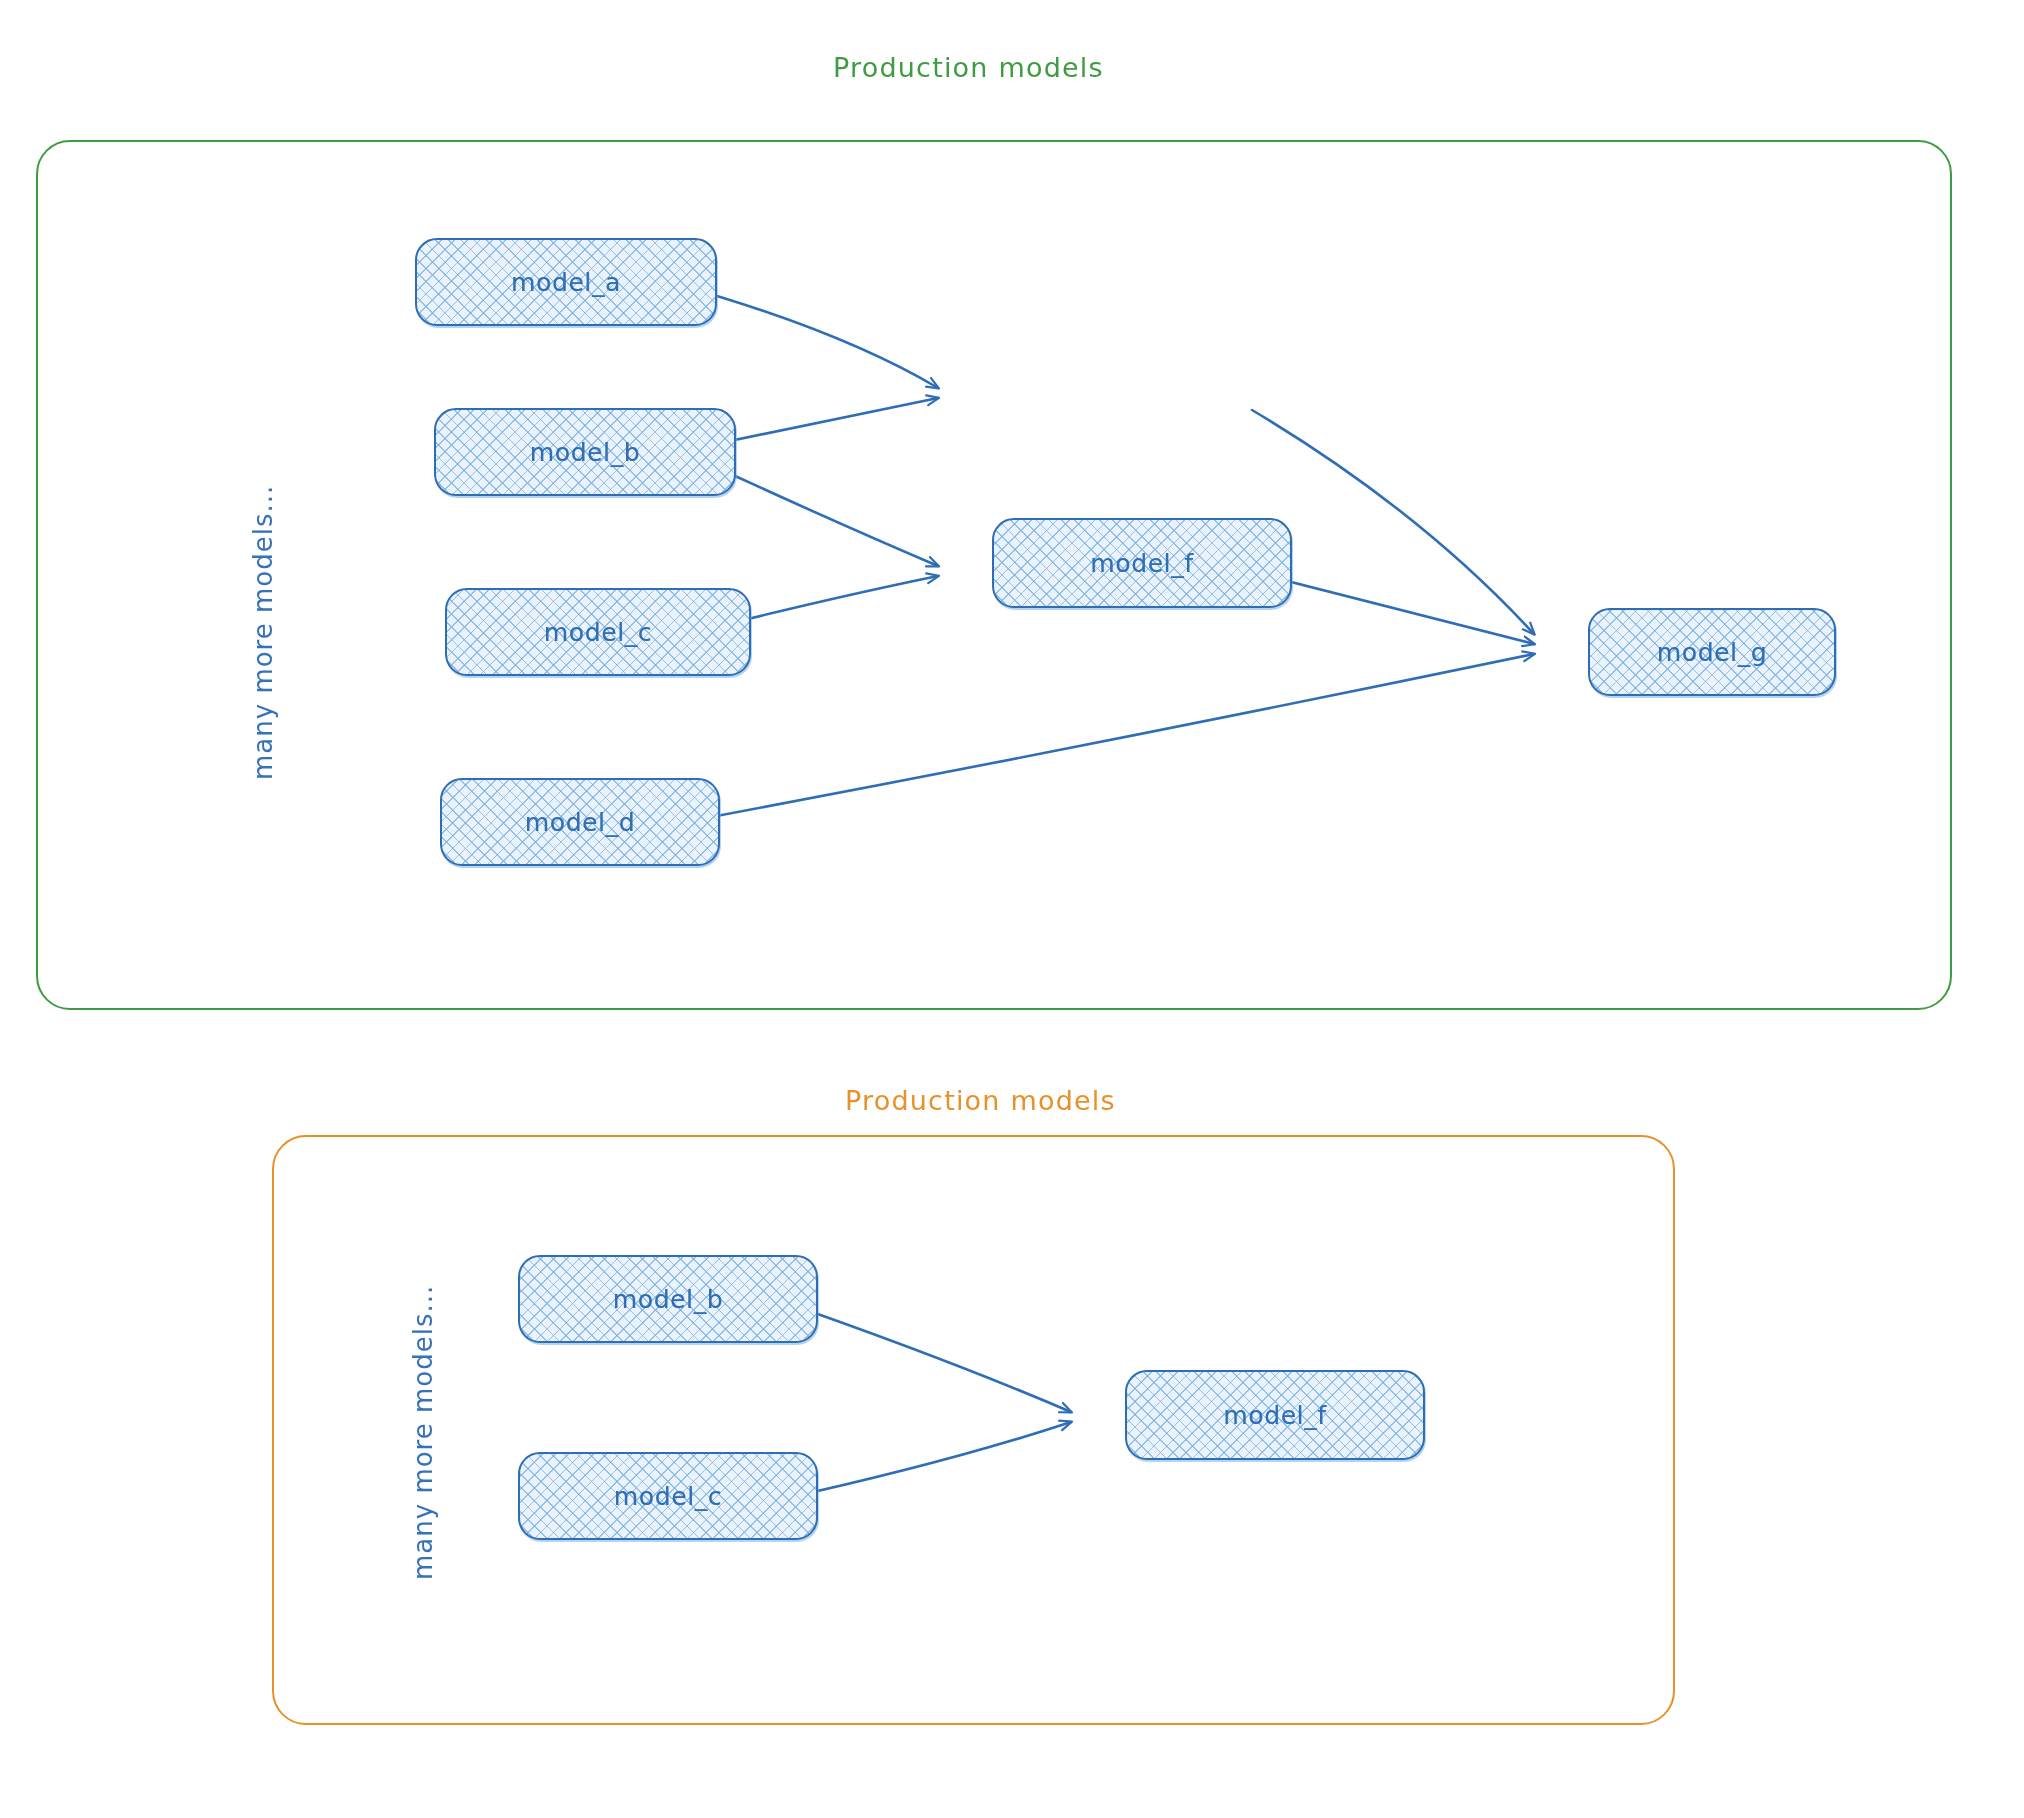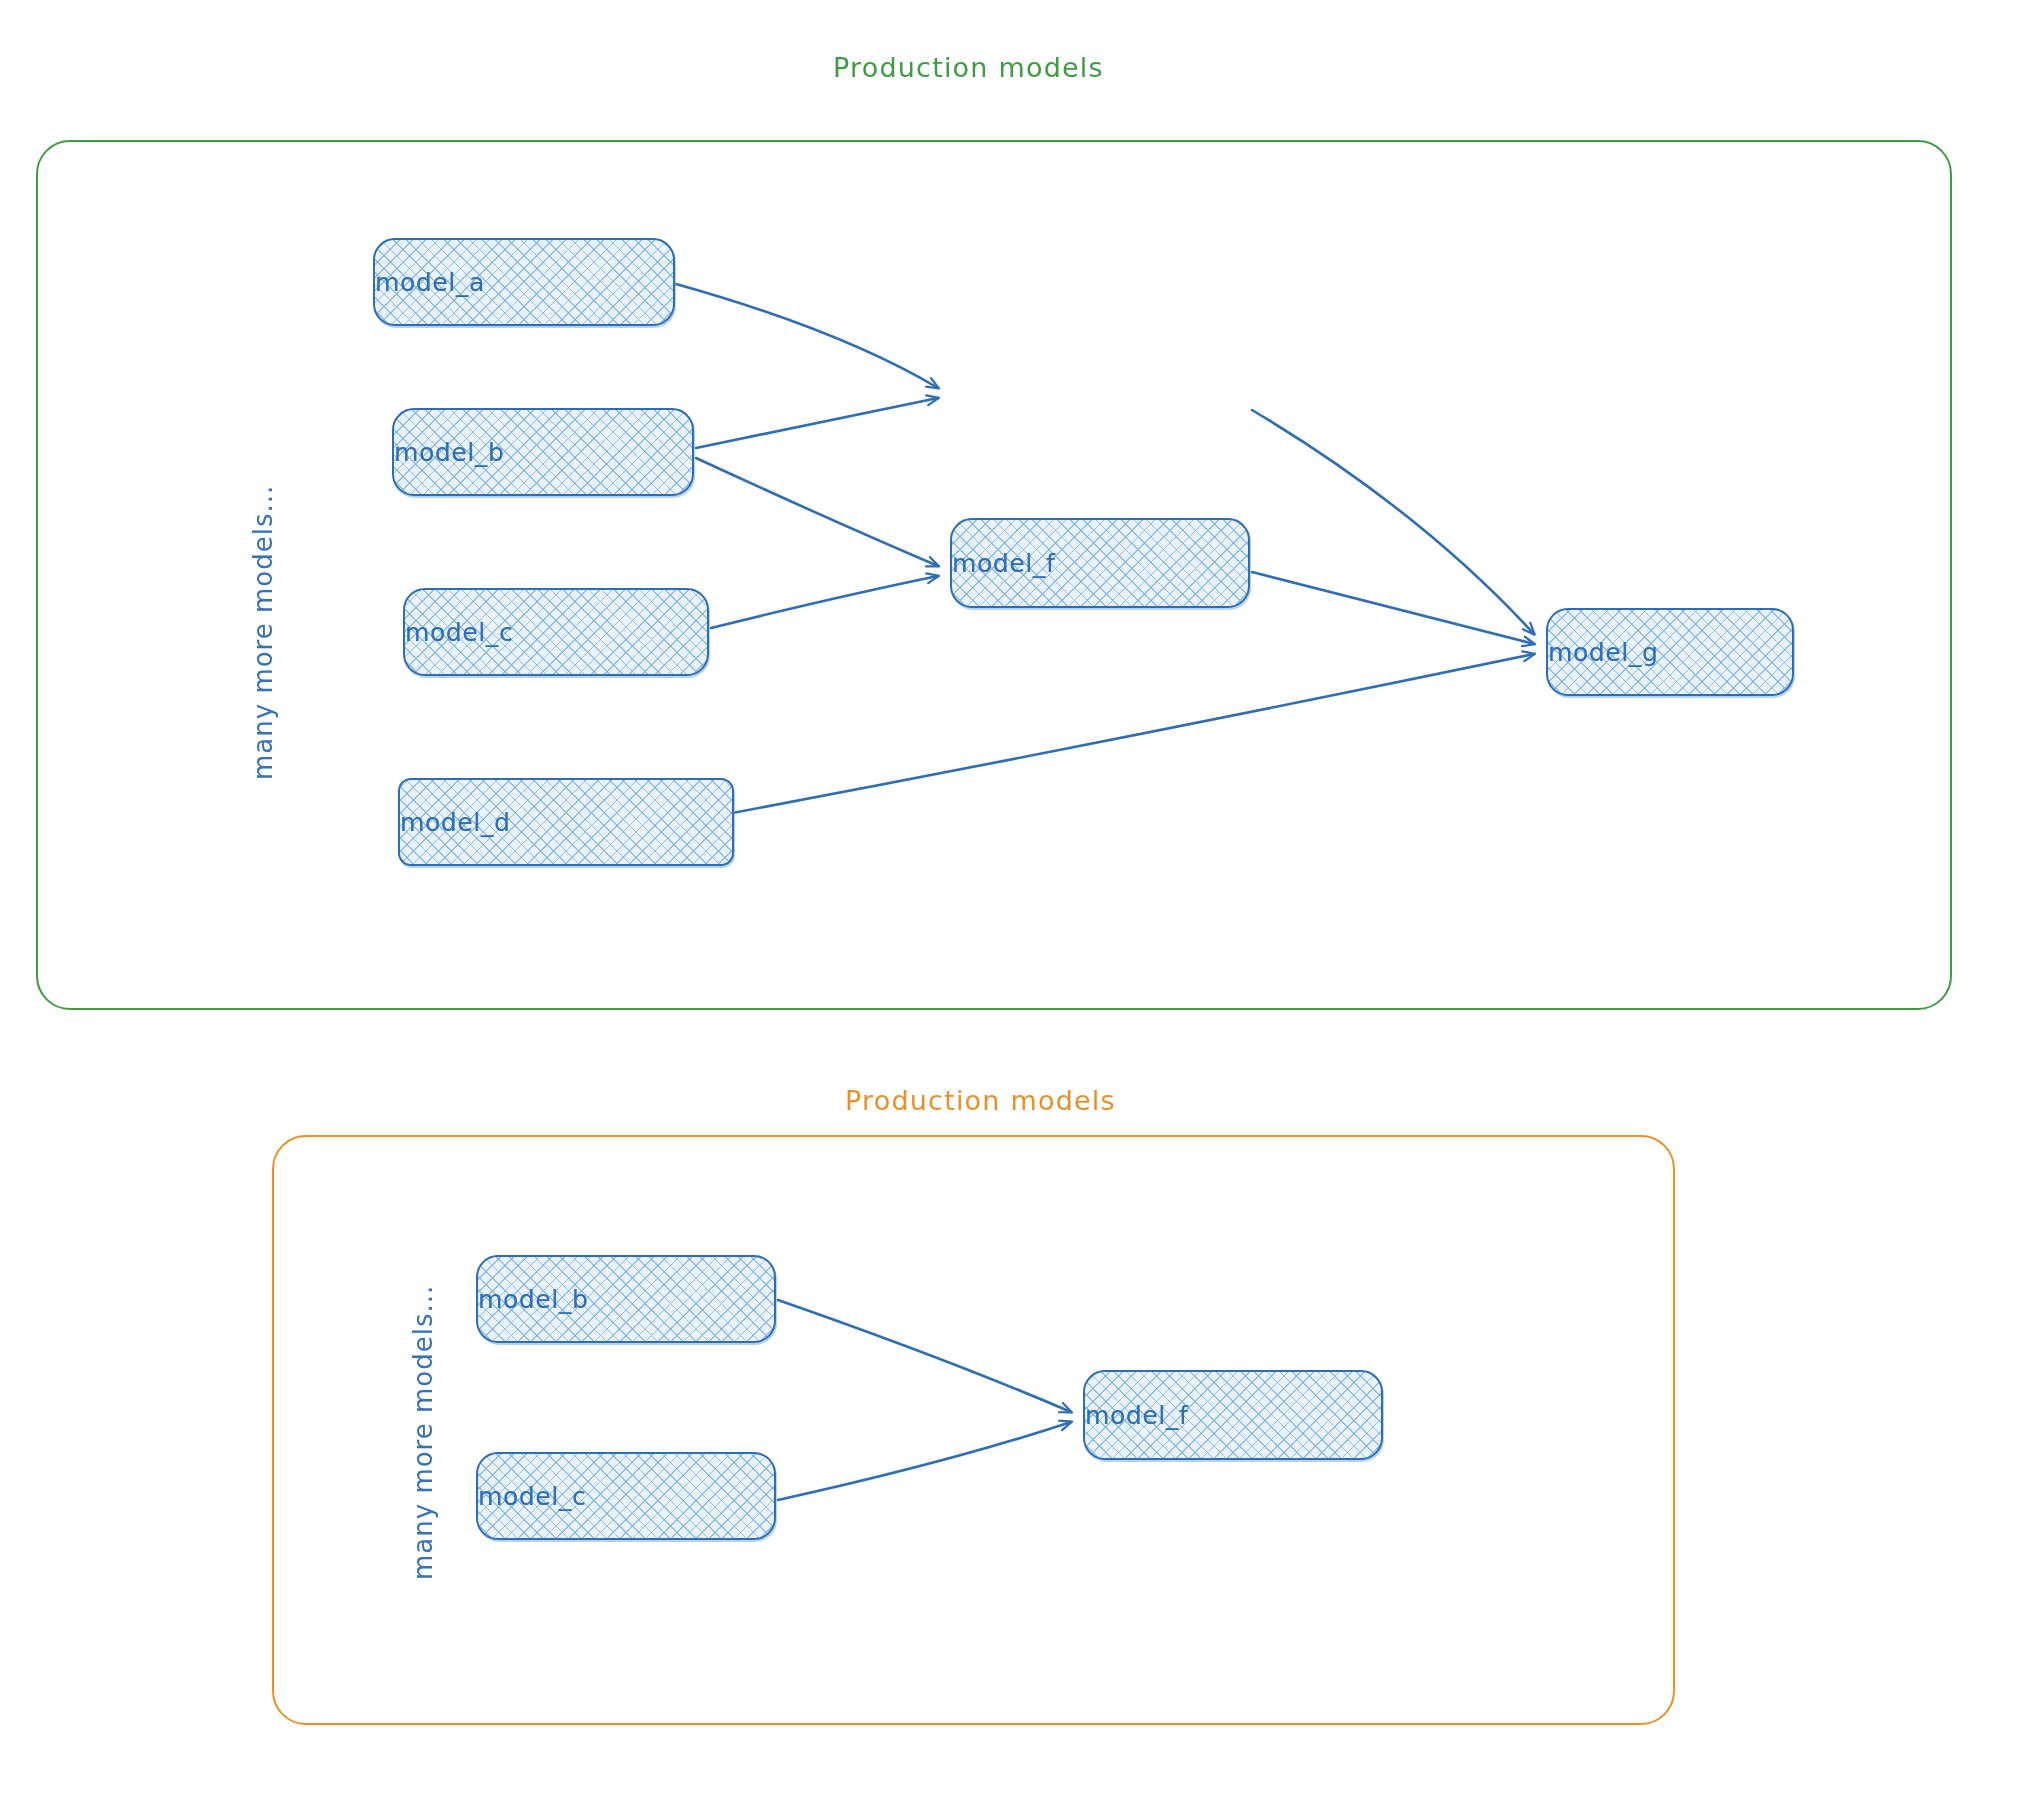--- a/index.html
+++ b/index.html
@@ -59,21 +59,23 @@
     background-color: #eaf3fc;
     background-image:
       repeating-linear-gradient(45deg,
         rgba(120,176,225,0.75) 0px, rgba(120,176,225,0.75) 1.2px,
         rgba(255,255,255,0) 1.2px, rgba(255,255,255,0) 9px),
       repeating-linear-gradient(-45deg,
         rgba(120,176,225,0.75) 0px, rgba(120,176,225,0.75) 1.2px,
         rgba(255,255,255,0) 1.2px, rgba(255,255,255,0) 9px);
     display: flex;
     align-items: center;
+    justify-content: center;
     box-shadow: 1px 2px 0 rgba(120,176,225,0.55);
+    margin-left: 42px;
   }
   .node-label {
     color: #2f6db4;
     font-size: 25px;
     letter-spacing: 0.6px;
     white-space: nowrap;
     font-family: "DejaVu Sans", sans-serif;
     text-shadow: 0.4px 0.4px 0 rgba(47,109,180,0.35);
   }
 
@@ -123,21 +125,21 @@
 
   <div class="node" style="left:373px; top:238px; width:302px; height:88px;">
     <span class="node-label">model_a</span>
   </div>
   <div class="node" style="left:392px; top:408px; width:302px; height:88px;">
     <span class="node-label">model_b</span>
   </div>
   <div class="node" style="left:403px; top:588px; width:306px; height:88px;">
     <span class="node-label">model_c</span>
   </div>
-  <div class="node" style="left:398px; top:778px; width:336px; height:88px;border-radius:13px;">
+  <div class="node" style="left:398px; top:778px; width:280px; height:88px;">
     <span class="node-label">model_d</span>
   </div>
   <div class="node" style="left:950px; top:518px; width:300px; height:90px;">
     <span class="node-label">model_f</span>
   </div>
   <div class="node" style="left:1546px; top:608px; width:248px; height:88px;">
     <span class="node-label">model_g</span>
   </div>
 
   <div class="group-title title-dev" style="left:845px; top:1085px;">Production models</div>

